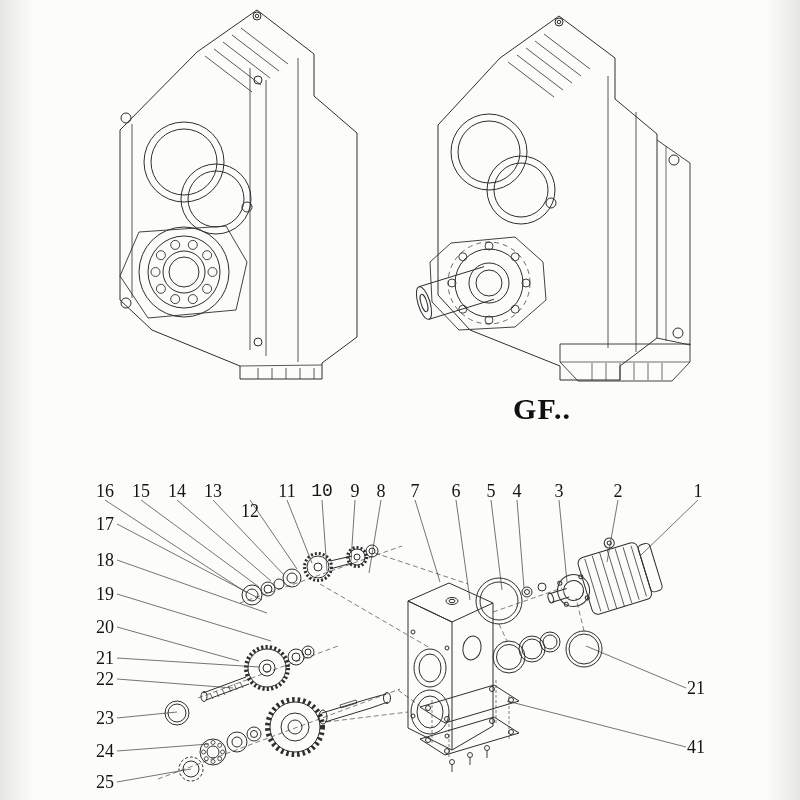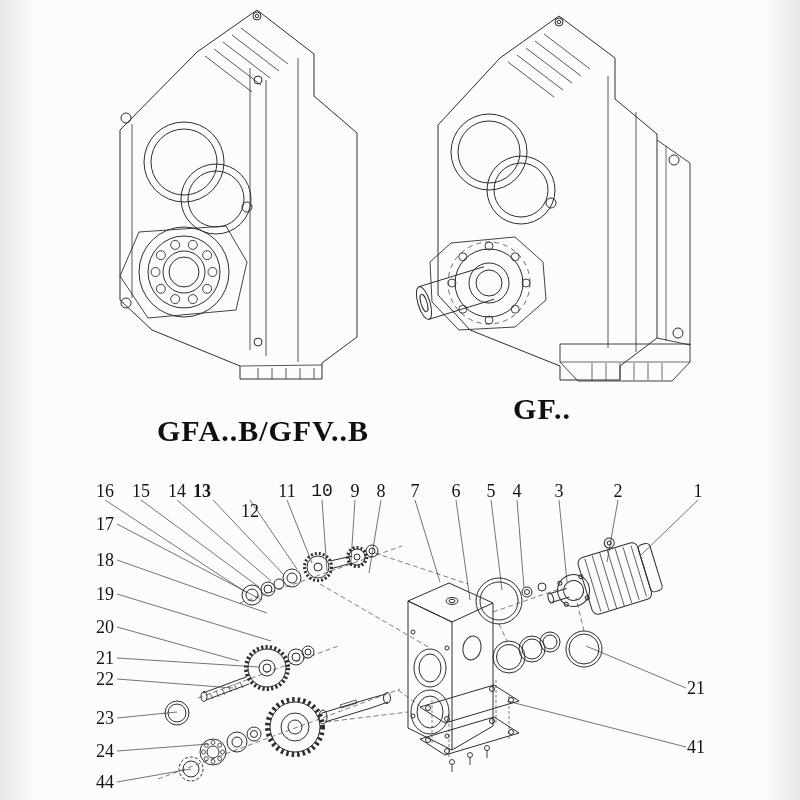--- a/index.html
+++ b/index.html
@@ -291,27 +291,26 @@
       <line x1="117" y1="658" x2="259" y2="667"></line>
       <line x1="117" y1="679" x2="233" y2="688"></line>
       <line x1="117" y1="718" x2="177" y2="712"></line>
       <line x1="117" y1="751" x2="209" y2="744"></line>
       <line x1="117" y1="782" x2="191" y2="769"></line>
       <line x1="686" y1="688" x2="586" y2="646"></line>
       <line x1="686" y1="747" x2="507" y2="701"></line>
     </g>
   </svg>
 
-  <div class="model-label" style="left:263px;top:414px;">GFA..B/GFV..B</div>
   <div class="model-label" style="left:542px;top:392px;">GF..</div>
 
   <span class="callout" style="left:105px;top:482px;">16</span>
   <span class="callout" style="left:141px;top:482px;">15</span>
   <span class="callout" style="left:177px;top:482px;">14</span>
-  <span class="callout" style="left:202px;top:482px;font-weight:bold;">13</span>
+  <span class="callout" style="left:213px;top:482px;">13</span>
   <span class="callout" style="left:250px;top:482px;margin-top:20px;">12</span>
   <span class="callout" style="left:287px;top:482px;">11</span>
   <span class="callout" style="left:322px;top:482px;font-family:Liberation Mono, monospace;">10</span>
   <span class="callout" style="left:355px;top:482px;">9</span>
   <span class="callout" style="left:381px;top:482px;">8</span>
   <span class="callout" style="left:415px;top:482px;">7</span>
   <span class="callout" style="left:456px;top:482px;">6</span>
   <span class="callout" style="left:491px;top:482px;">5</span>
   <span class="callout" style="left:517px;top:482px;">4</span>
   <span class="callout" style="left:559px;top:482px;">3</span>
@@ -319,18 +318,18 @@
   <span class="callout" style="left:698px;top:482px;">1</span>
 
   <span class="callout" style="left:105px;top:515px;">17</span>
   <span class="callout" style="left:105px;top:551px;">18</span>
   <span class="callout" style="left:105px;top:585px;">19</span>
   <span class="callout" style="left:105px;top:618px;">20</span>
   <span class="callout" style="left:105px;top:649px;">21</span>
   <span class="callout" style="left:105px;top:670px;">22</span>
   <span class="callout" style="left:105px;top:709px;">23</span>
   <span class="callout" style="left:105px;top:742px;text-align:center;">24</span>
-  <span class="callout" style="left:105px;top:773px;">44</span>
+  <span class="callout" style="left:105px;top:773px;">25</span>
 
   <span class="callout" style="left:696px;top:679px;">21</span>
   <span class="callout" style="left:696px;top:738px;">41</span>
 
 </div>
 
 </body></html>

